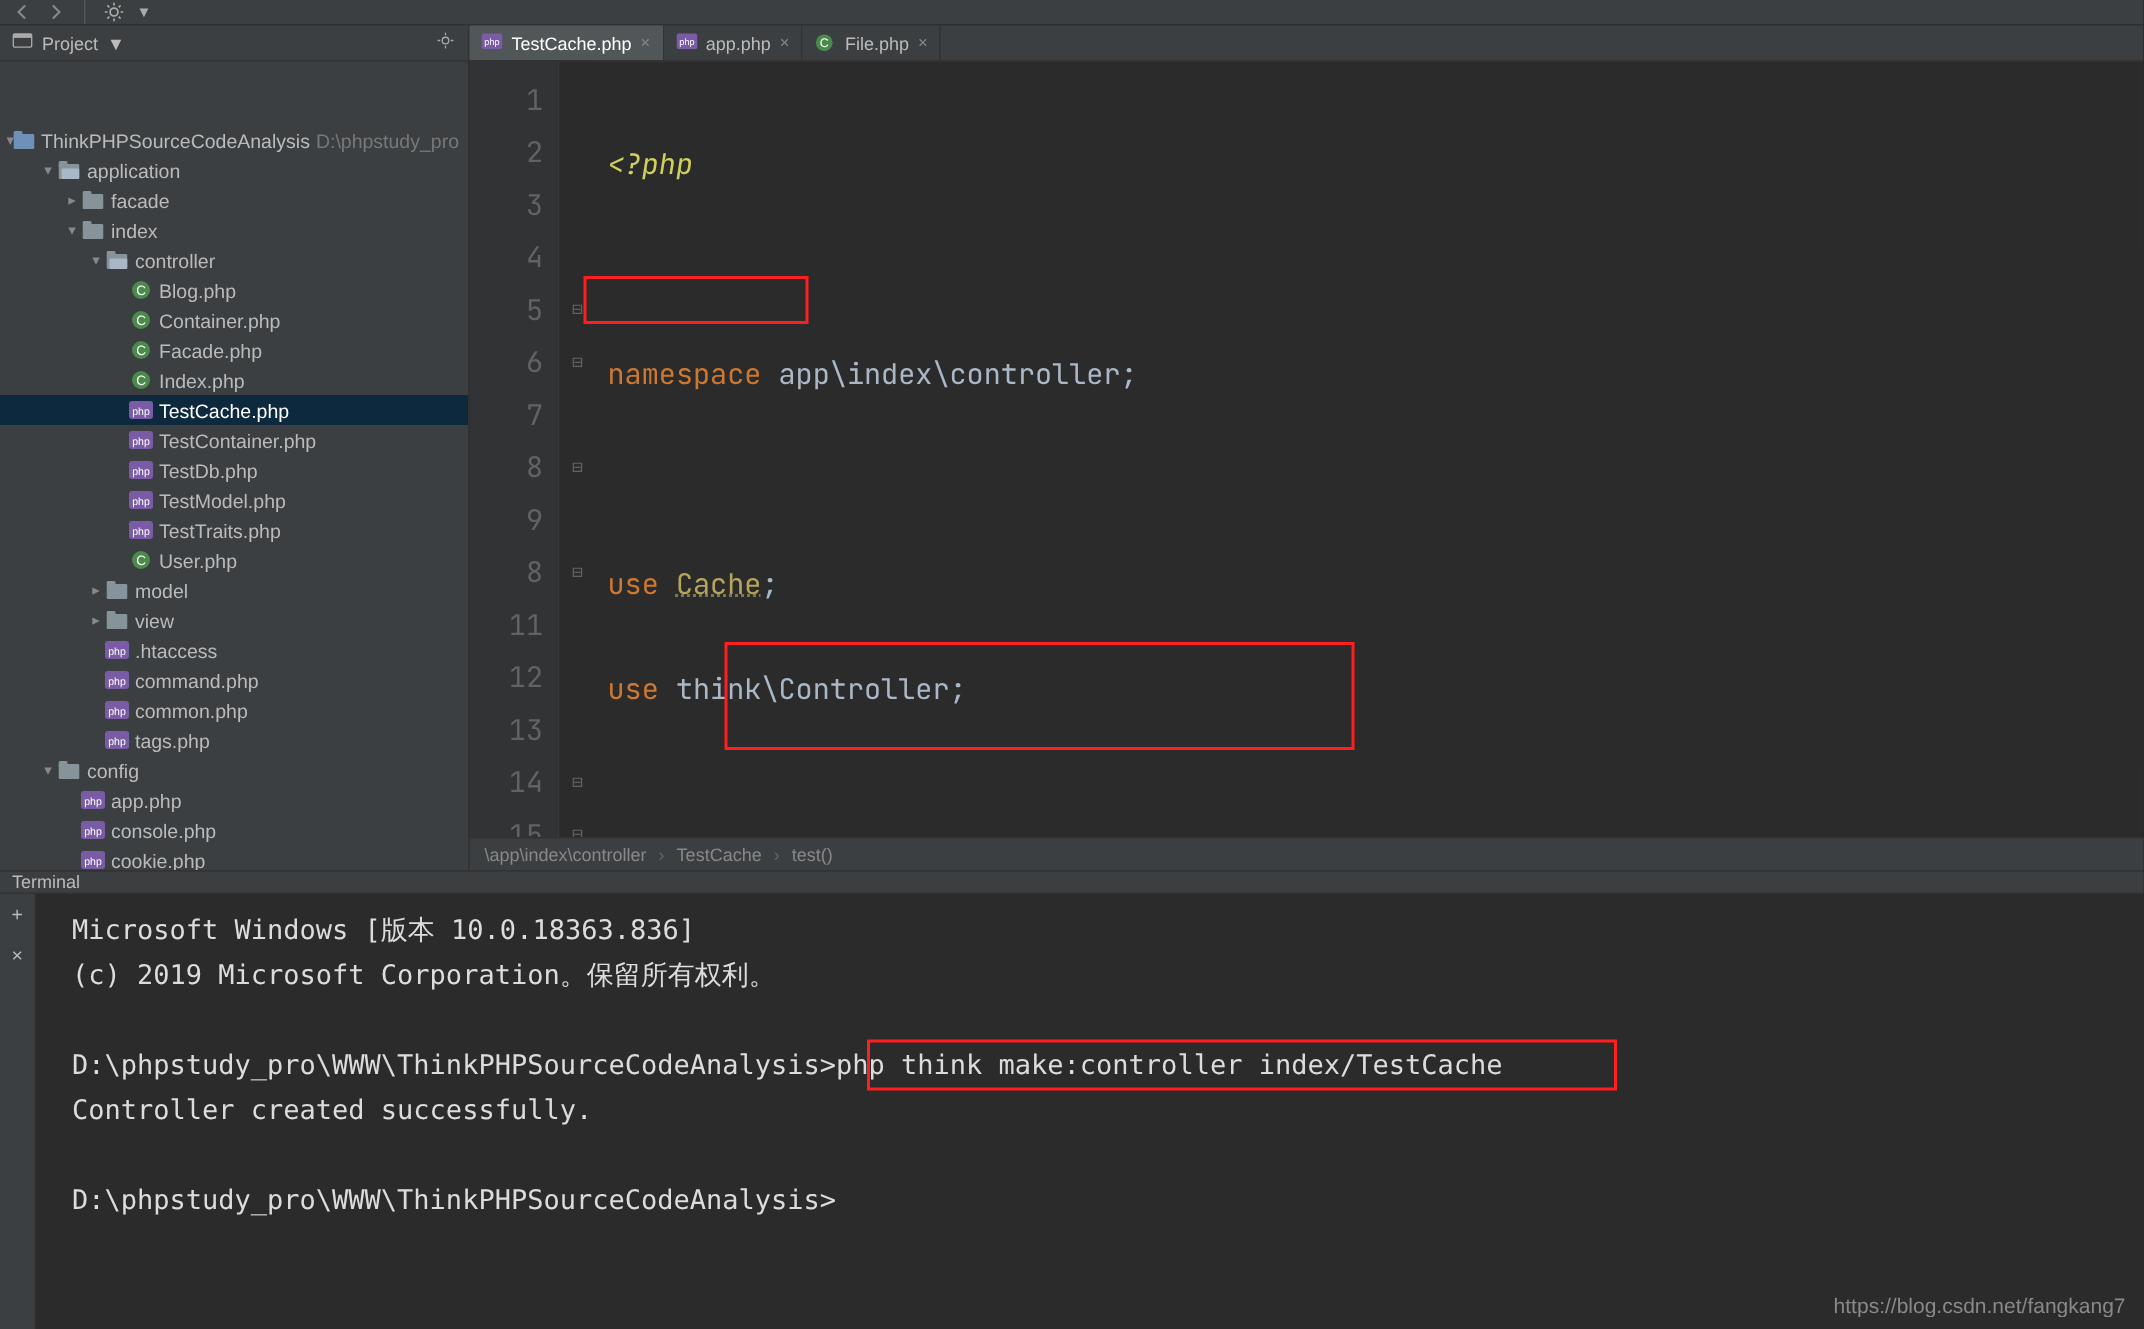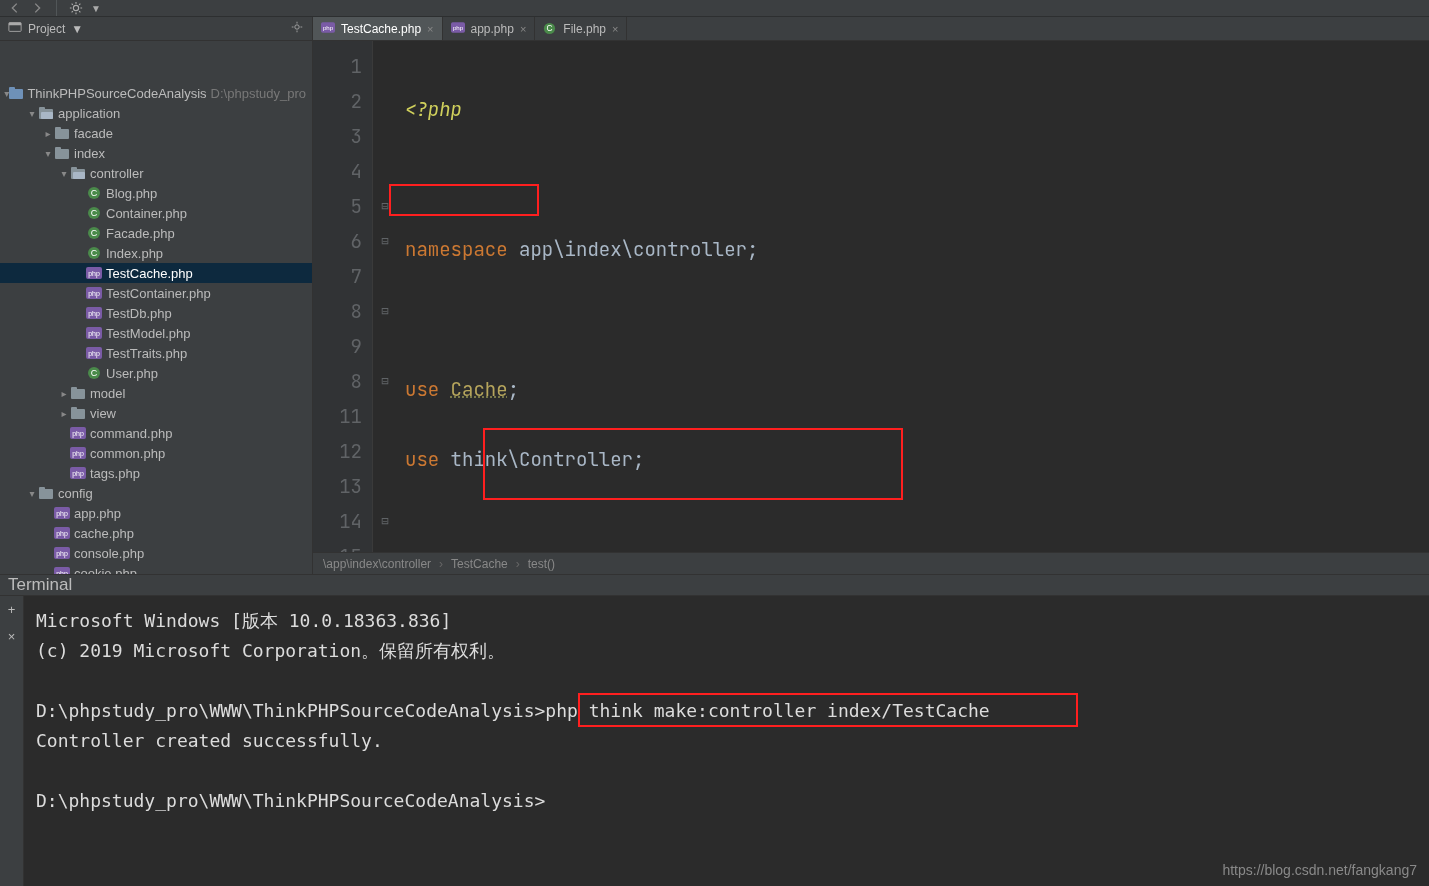--- a/index.html
+++ b/index.html
@@ -157,21 +157,21 @@
     font-size:12px;
   }
   .breadcrumb .sep { color:#666;}
 
   
   .term-header {
     height:22px;
     background:#3c3f41;
     border-bottom:1px solid #323232;
     color:#bbbbbb;
-    font-size:17px;
+    font-size:12px;
     display:flex;
     padding:0 8px;
   }
   .terminal {
     flex: 0 0 248px;
     display:flex;
     background:#2b2b2b;
   }
   .term-tools {
     width:24px;
@@ -179,21 +179,21 @@
     border-right:1px solid #323232;
     display:flex;
     flex-direction:column;
     align-items:center;
     padding-top:6px;
     gap:12px;
     color:#bbbbbb;
   }
   .term-body {
     flex:1;
-    padding:10px 12px;
+    padding:10px 24px;
     font-family:"Consolas",monospace;
     font-size:18px;
     line-height:30px;
     color:#dcdcdc;
     white-space:pre;
     position:relative;
   }
   .term-body .redbox { position:absolute; border:2px solid #ff1f1f; pointer-events:none;}
 
   .watermark {
@@ -446,20 +446,31 @@
         </div>
         <div class="tree-row">
           <span class="tree-indent" style="width: 58px;"></span>
           <span class="tree-chevron"></span>
           <span class="tree-icon">
             <svg width="16" height="12" viewBox="0 0 16 12">
               <rect width="16" height="12" rx="2" fill="#7a5ba6"></rect>
               <text x="8" y="9" text-anchor="middle" font-size="7" fill="#fff" font-family="sans-serif">php</text>
             </svg>
           </span>
+          <span class="tree-label">.htaccess</span>
+        </div>
+        <div class="tree-row">
+          <span class="tree-indent" style="width: 58px;"></span>
+          <span class="tree-chevron"></span>
+          <span class="tree-icon">
+            <svg width="16" height="12" viewBox="0 0 16 12">
+              <rect width="16" height="12" rx="2" fill="#7a5ba6"></rect>
+              <text x="8" y="9" text-anchor="middle" font-size="7" fill="#fff" font-family="sans-serif">php</text>
+            </svg>
+          </span>
           <span class="tree-label">command.php</span>
         </div>
         <div class="tree-row">
           <span class="tree-indent" style="width: 58px;"></span>
           <span class="tree-chevron"></span>
           <span class="tree-icon">
             <svg width="16" height="12" viewBox="0 0 16 12">
               <rect width="16" height="12" rx="2" fill="#7a5ba6"></rect>
               <text x="8" y="9" text-anchor="middle" font-size="7" fill="#fff" font-family="sans-serif">php</text>
             </svg>
@@ -491,31 +502,20 @@
         <div class="tree-row">
           <span class="tree-indent" style="width: 42px;"></span>
           <span class="tree-chevron"></span>
           <span class="tree-icon">
             <svg width="16" height="12" viewBox="0 0 16 12">
               <rect width="16" height="12" rx="2" fill="#7a5ba6"></rect>
               <text x="8" y="9" text-anchor="middle" font-size="7" fill="#fff" font-family="sans-serif">php</text>
             </svg>
           </span>
           <span class="tree-label">app.php</span>
-        </div>
-        <div class="tree-row">
-          <span class="tree-indent" style="width: 42px;"></span>
-          <span class="tree-chevron"></span>
-          <span class="tree-icon">
-            <svg width="16" height="12" viewBox="0 0 16 12">
-              <rect width="16" height="12" rx="2" fill="#7a5ba6"></rect>
-              <text x="8" y="9" text-anchor="middle" font-size="7" fill="#fff" font-family="sans-serif">php</text>
-            </svg>
-          </span>
-          <span class="tree-label">cache.php</span>
         </div>
         <div class="tree-row">
           <span class="tree-indent" style="width: 42px;"></span>
           <span class="tree-chevron"></span>
           <span class="tree-icon">
             <svg width="16" height="12" viewBox="0 0 16 12">
               <rect width="16" height="12" rx="2" fill="#7a5ba6"></rect>
               <text x="8" y="9" text-anchor="middle" font-size="7" fill="#fff" font-family="sans-serif">php</text>
             </svg>
           </span>

